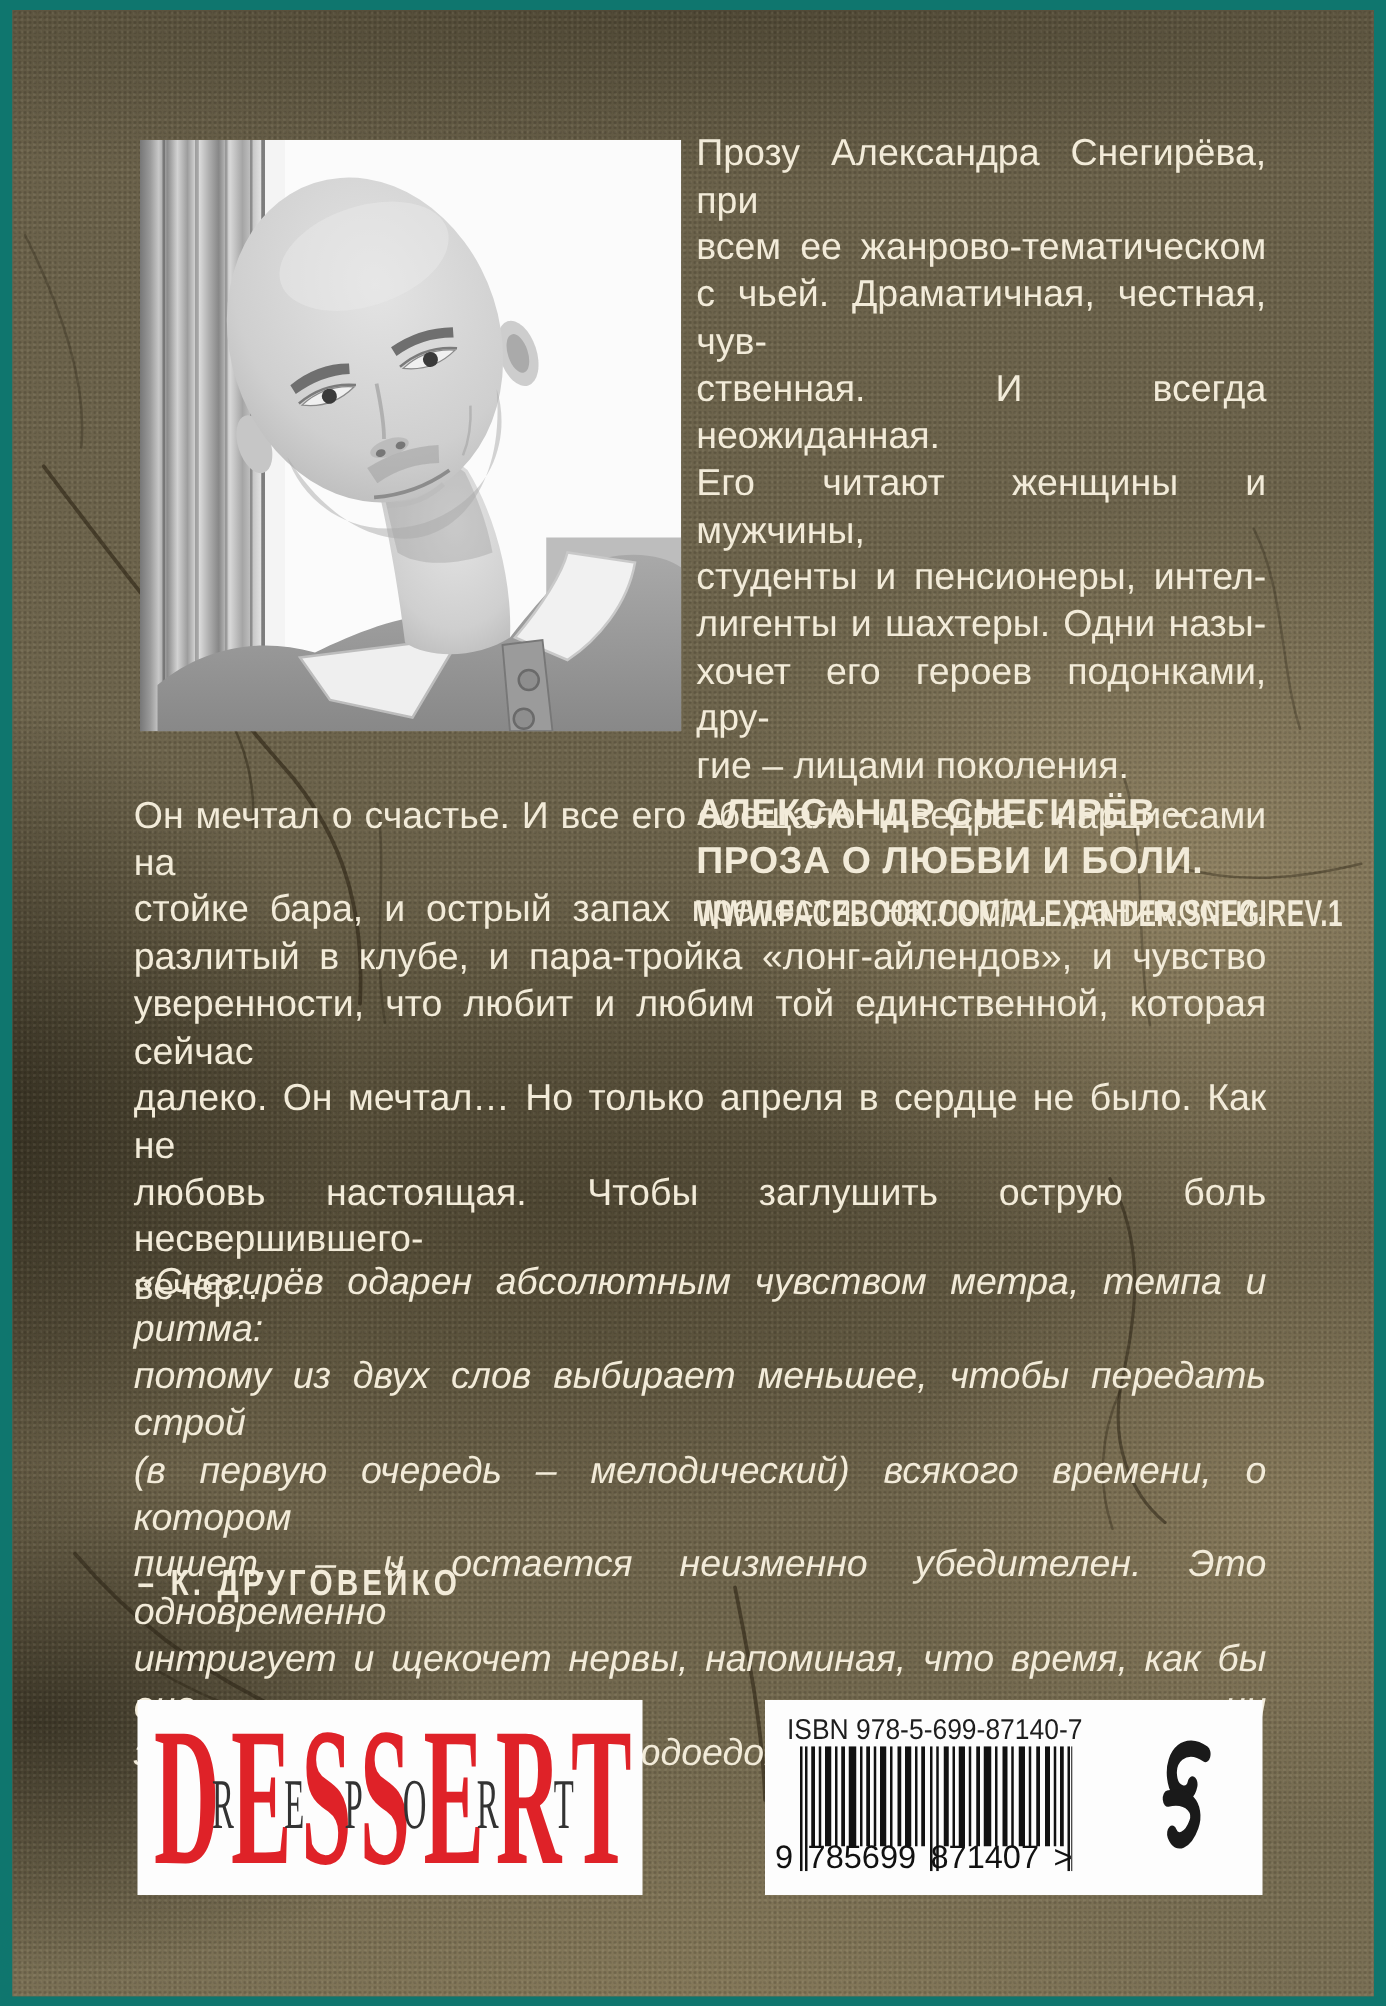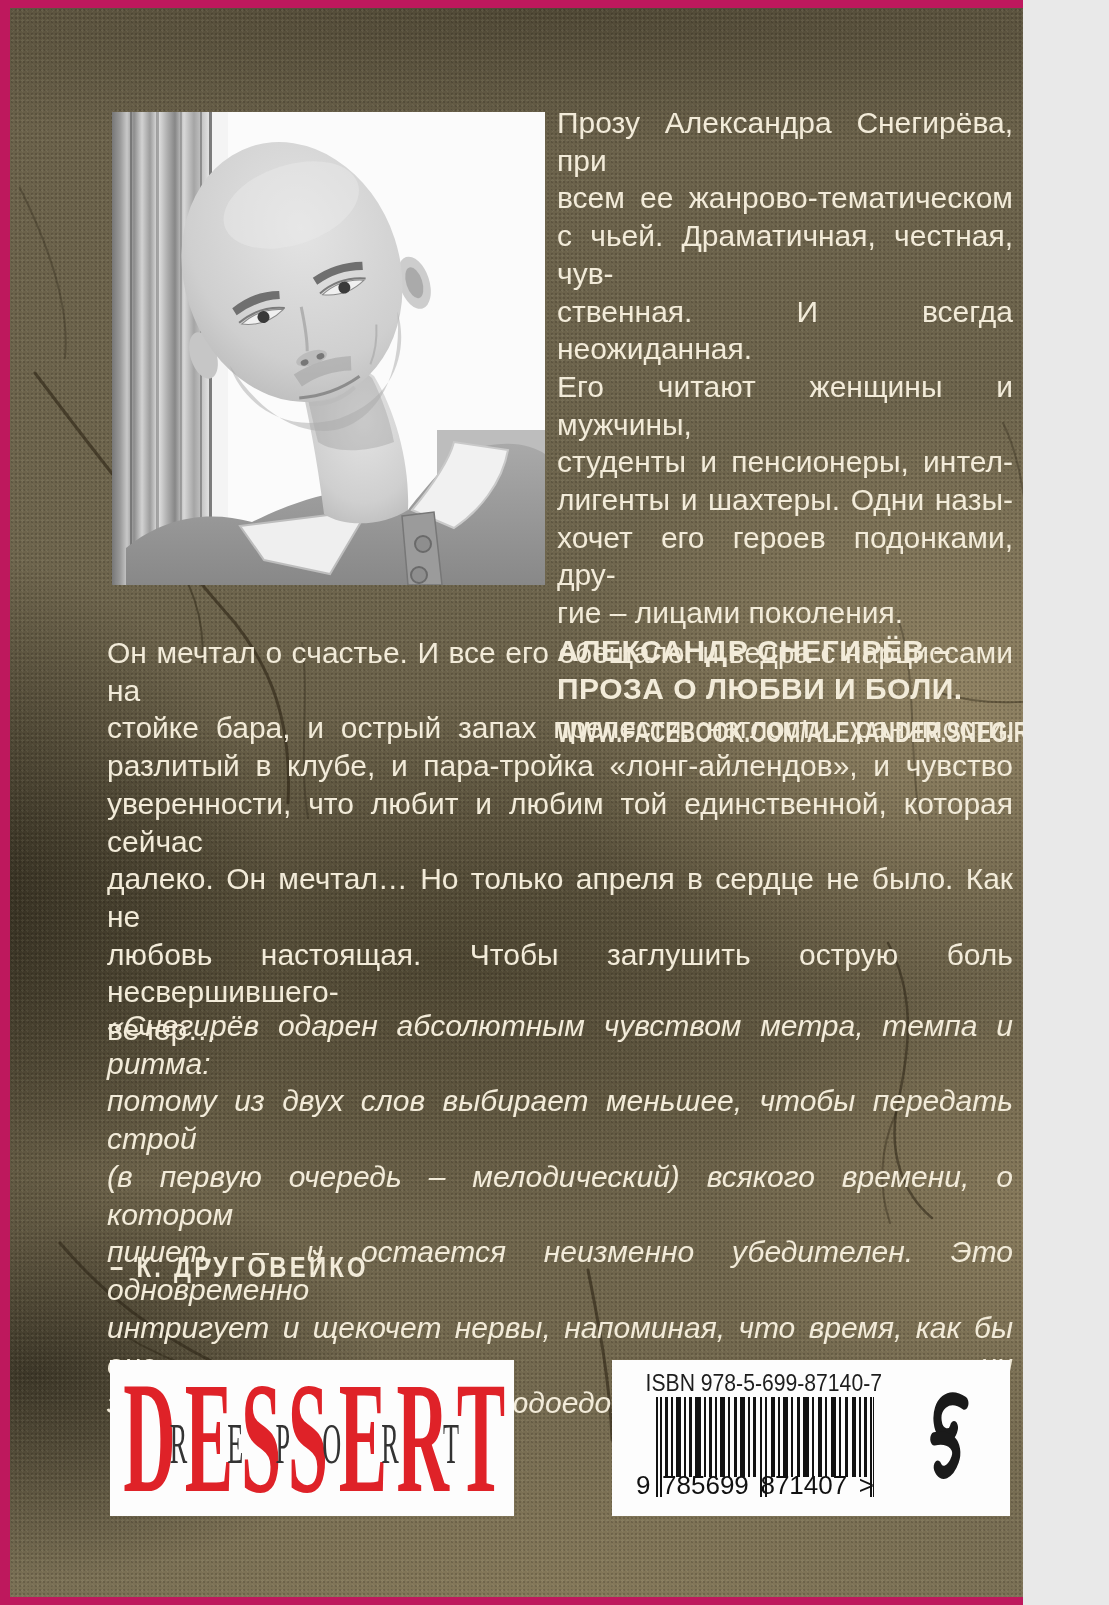--- a/index.html
+++ b/index.html
@@ -1,17 +1,17 @@
 <!DOCTYPE html>
 <html><head>
 <meta charset="utf-8">
 <style>
   html,body { margin:0; padding:0; background:#e9e9e9; }
   .page {
-    position:relative; width:1023px; height:1605px; background:#be185d;
+    position:relative; width:1109px; height:1605px; background:#0f766e;
     overflow:hidden; font-family:"Liberation Sans", sans-serif;
   }
   
   .bg {
     position:absolute; left:10px; top:8px; width:1089px; height:1589px;
     background-color:#6e654d;
     background-image:
       radial-gradient(rgba(252,244,214,0.07) 1px, transparent 1.2px),
       radial-gradient(rgba(15,10,2,0.16) 1px, transparent 1.3px),
       radial-gradient(ellipse 55% 28% at 88% 44%, rgba(196,176,134,0.42), transparent 70%),
@@ -58,21 +58,21 @@
   .dessert-row .small {
     font-family:"Liberation Serif", serif; font-weight:400; font-size:57px;
     line-height:1; color:#333333; display:inline-block; margin:0 -5px; transform:translateY(5px);
   }
 
   
   .isbn-box {
     position:absolute; left:612px; top:1360px; width:398px; height:156px;
     background:#fdfdfd; overflow:hidden;
   }
-  .barcode-wrap { position:absolute; left:24px; top:8px; width:238px; height:140px; }
+  .barcode-wrap { position:absolute; left:8px; top:8px; width:238px; height:140px; }
   .isbn-label {
     position:absolute; top:2px; left:0; width:100%; text-align:center;
     font-size:23px; color:#1d1d1d; transform:scaleX(0.92); white-space:nowrap;
   }
   .bars { position:absolute; top:29px; left:20px; display:block; }
   .bc-digits {
     position:absolute; top:104px; left:0; width:238px; display:flex;
     justify-content:space-between; font-size:26px; color:#111; line-height:1;
   }
   .eksmo { position:absolute; right:34px; top:30px; width:58px; height:94px; }

